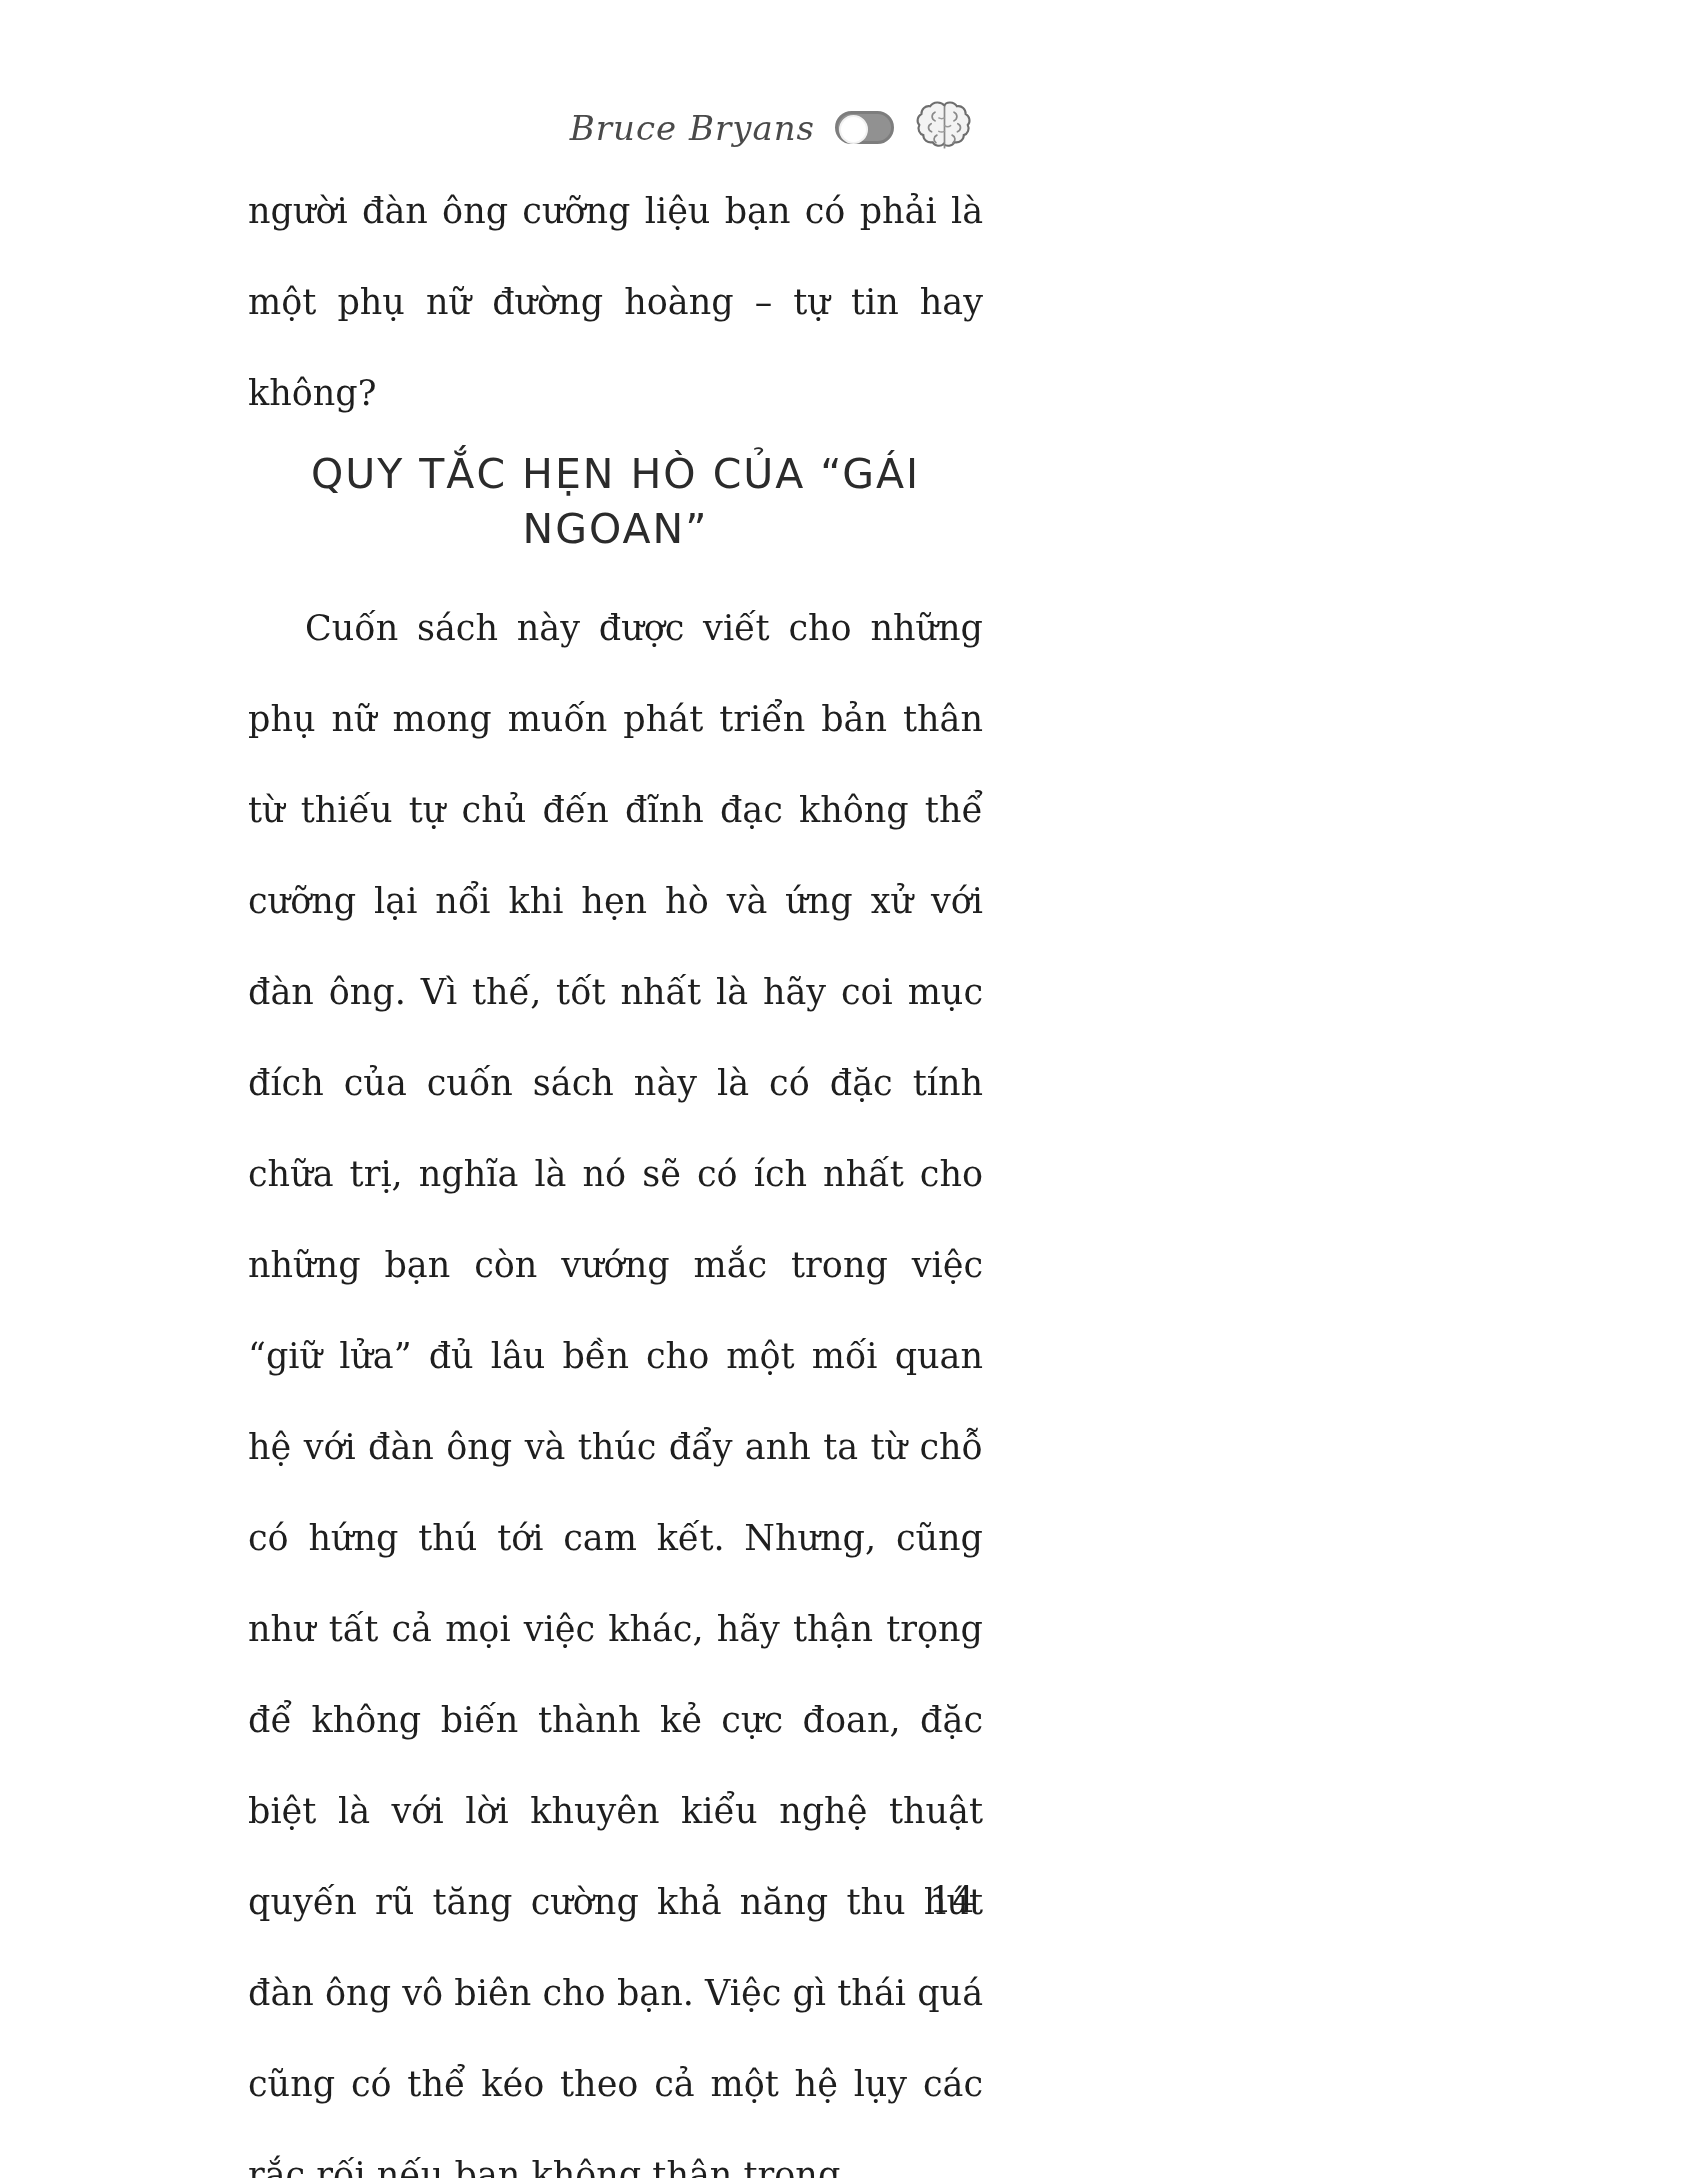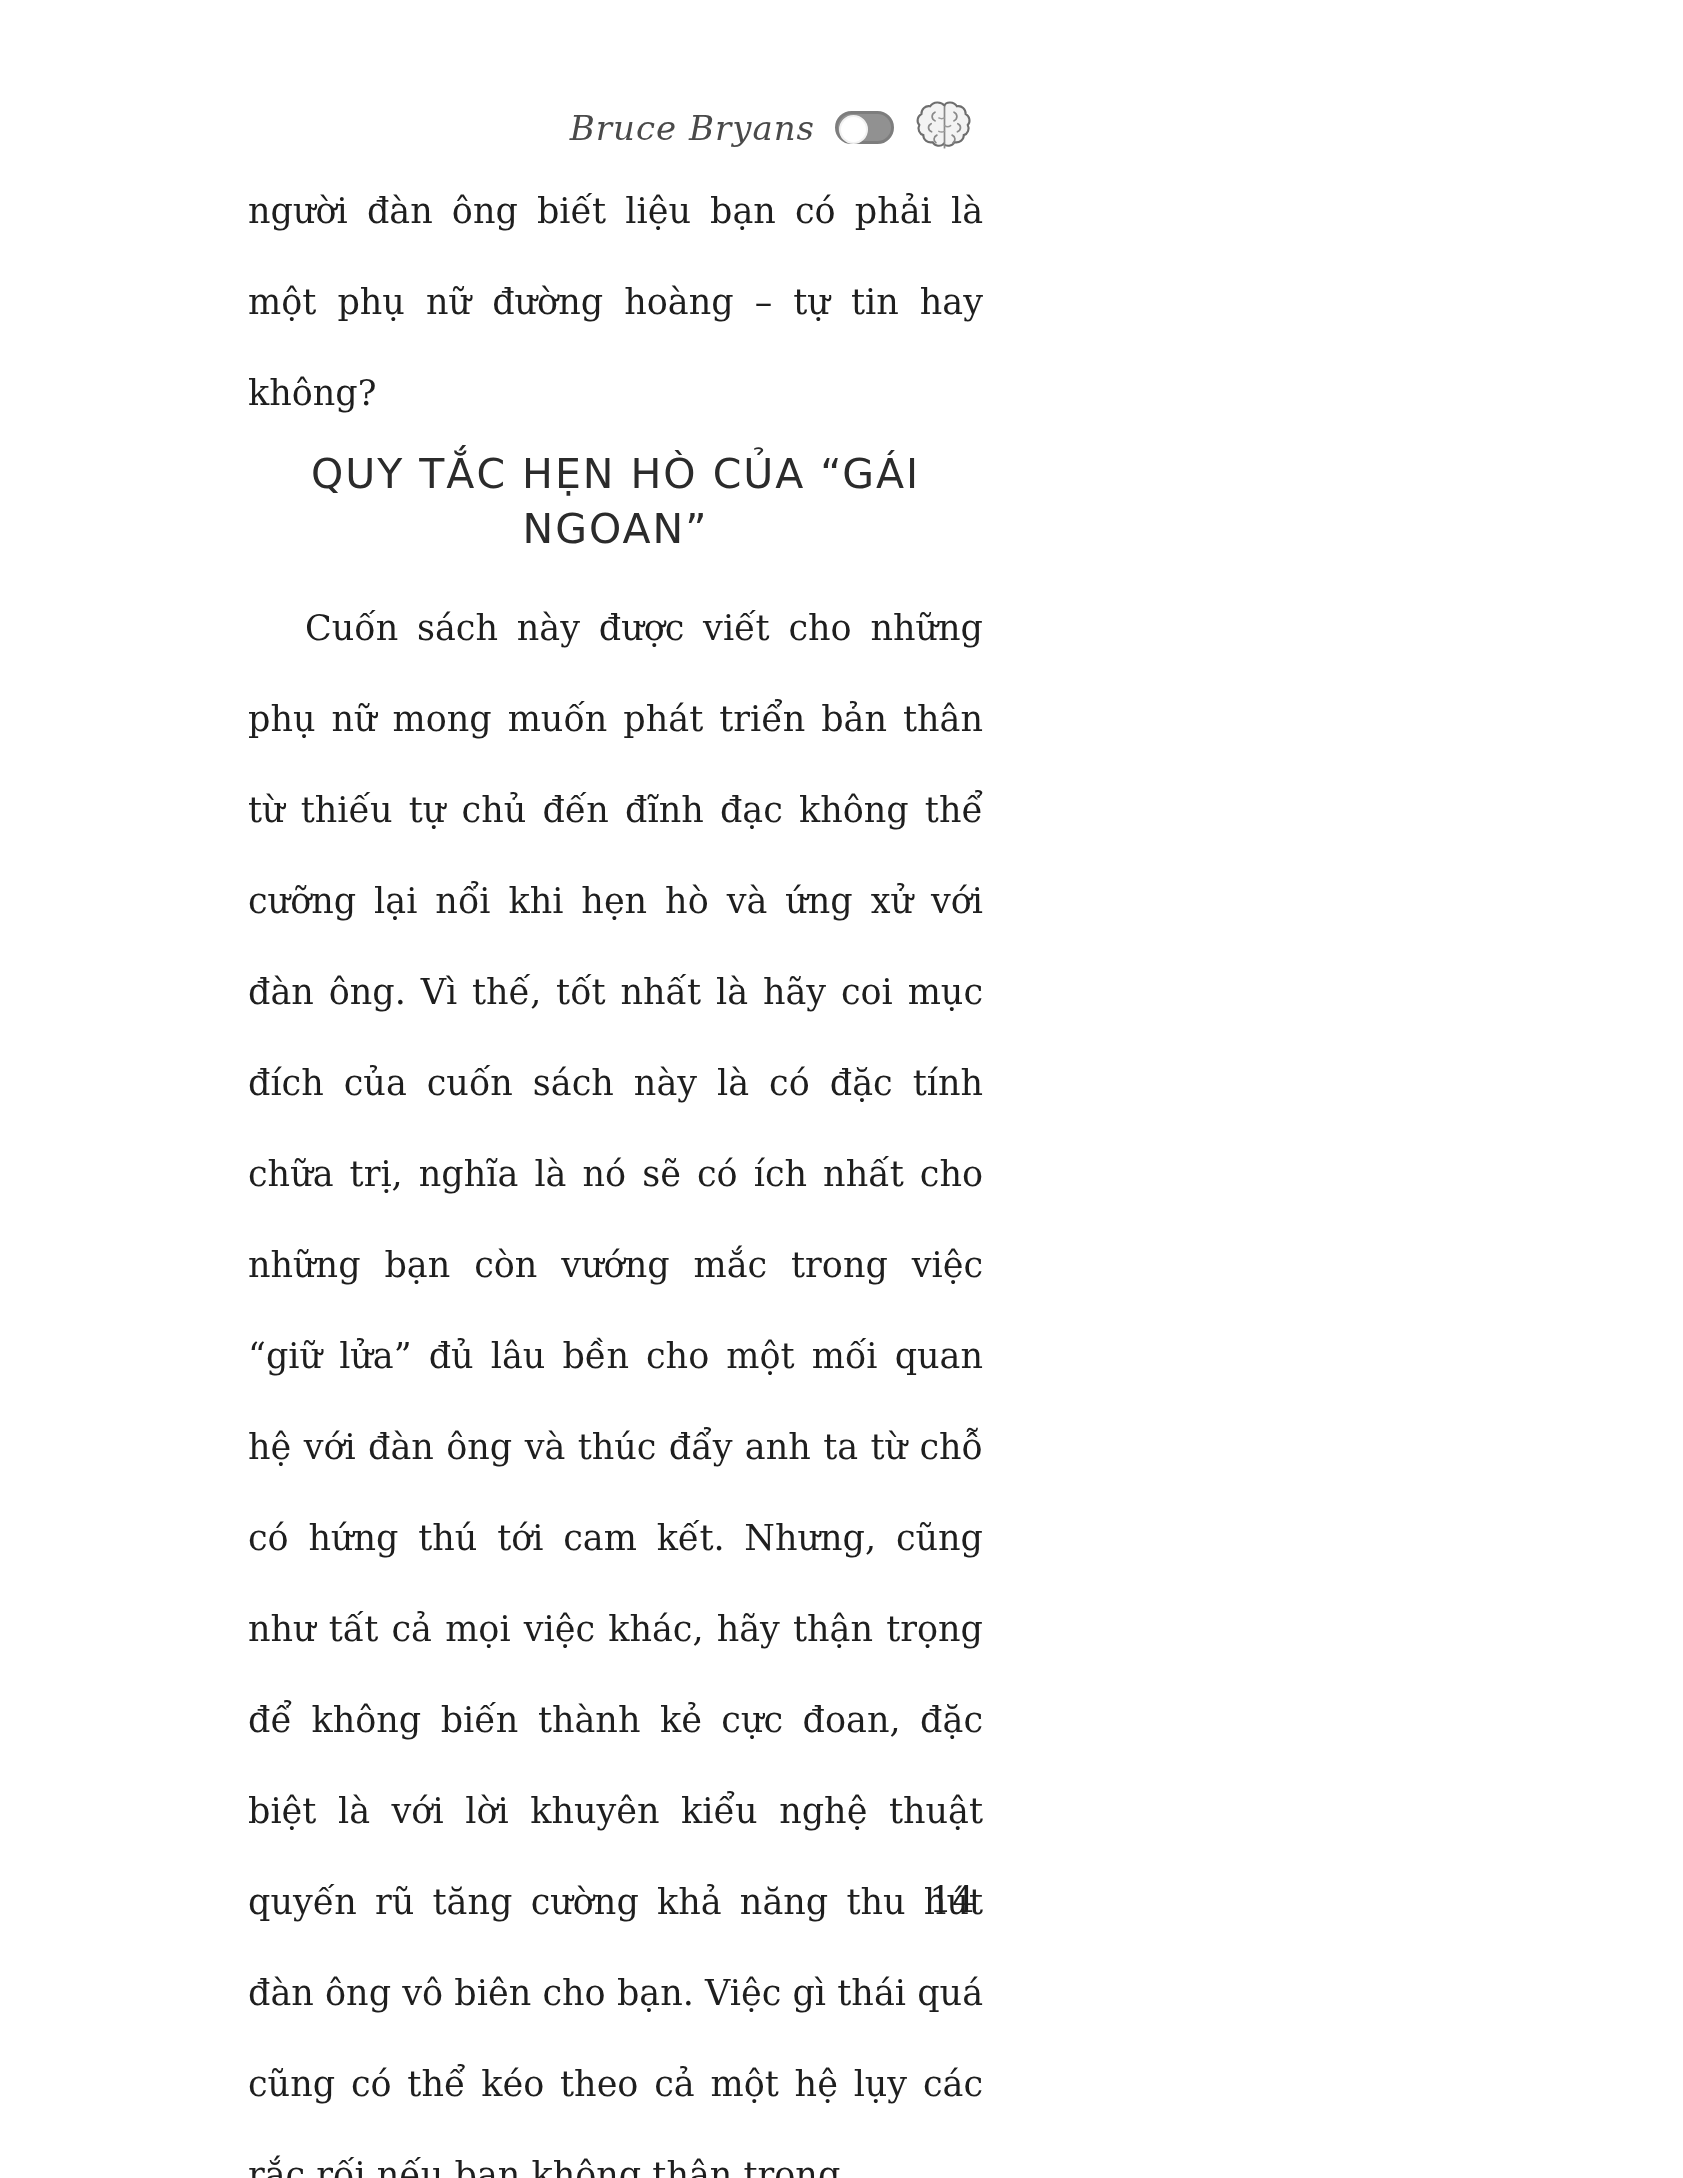--- a/index.html
+++ b/index.html
@@ -116,21 +116,21 @@
 
     <svg class="brain-svg" width="61" height="61" viewBox="0 0 64 64" aria-hidden="true">
       <path d="M32 9c-3.5-4.5-12-4.5-15 .8-5-1.2-9.5 3-9.2 8.2-4.2 2-5.4 8-2.2 11.4-2.2 4 0 9.4 4.2 10.6-.2 5 4.8 8.6 9.8 7.4 2.2 4.2 8.4 5 11.4 1.8 3 3.2 9.2 2.4 11.4-1.8 5 1.2 10-2.4 9.8-7.4 4.2-1.2 6.4-6.6 4.2-10.6 3.2-3.4 2-9.4-2.2-11.4.3-5.2-4.2-9.4-9.2-8.2-3-5.3-11.5-5.3-13-.8z" fill="#f3f3f3" stroke="#6e6e6e" stroke-width="2.2"></path>
       <path d="M32 10v44" fill="none" stroke="#8a8a8a" stroke-width="1.8"></path>
       <path d="M22 16c-4 2-4 7 0 9M18 28c-4 2-3.5 7 .5 8.5M24 40c-3.5 1.5-4 6-1 8M42 16c4 2 4 7 0 9M46 28c4 2 3.5 7-.5 8.5M40 40c3.5 1.5 4 6 1 8" fill="none" stroke="#8a8a8a" stroke-width="1.8" stroke-linecap="round"></path>
       <path d="M26 22c2 1 4 1 6 0M32 30c2 1.5 4.5 1.5 6.5 0M26 36c2 1 4 1 6 0" fill="none" stroke="#9a9a9a" stroke-width="1.5" stroke-linecap="round"></path>
     </svg>
   </header>
 
   <main class="content">
-    <p class="para para-continued">người đàn ông biết liệu bạn có phải là một phụ nữ đường hoàng – tự tin hay không?</p>
+    <p class="para para-continued">người đàn ông cưỡng liệu bạn có phải là một phụ nữ đường hoàng – tự tin hay không?</p>
 
     <h2 class="section-heading">QUY TẮC HẸN HÒ CỦA “GÁI NGOAN”</h2>
 
     <p class="para para-main indent">Cuốn sách này được viết cho những phụ nữ mong muốn phát triển bản thân từ thiếu tự chủ đến đĩnh đạc không thể cưỡng lại nổi khi hẹn hò và ứng xử với đàn ông. Vì thế, tốt nhất là hãy coi mục đích của cuốn sách này là có đặc tính chữa trị, nghĩa là nó sẽ có ích nhất cho những bạn còn vướng mắc trong việc “giữ lửa” đủ lâu bền cho một mối quan hệ với đàn ông và thúc đẩy anh ta từ chỗ có hứng thú tới cam kết. Nhưng, cũng như tất cả mọi việc khác, hãy thận trọng để không biến thành kẻ cực đoan, đặc biệt là với lời khuyên kiểu nghệ thuật quyến rũ tăng cường khả năng thu hút đàn ông vô biên cho bạn. Việc gì thái quá cũng có thể kéo theo cả một hệ lụy các rắc rối nếu bạn không thận trọng.</p>
   </main>
 
   <div class="page-number">14</div>
 
 </div>
 

